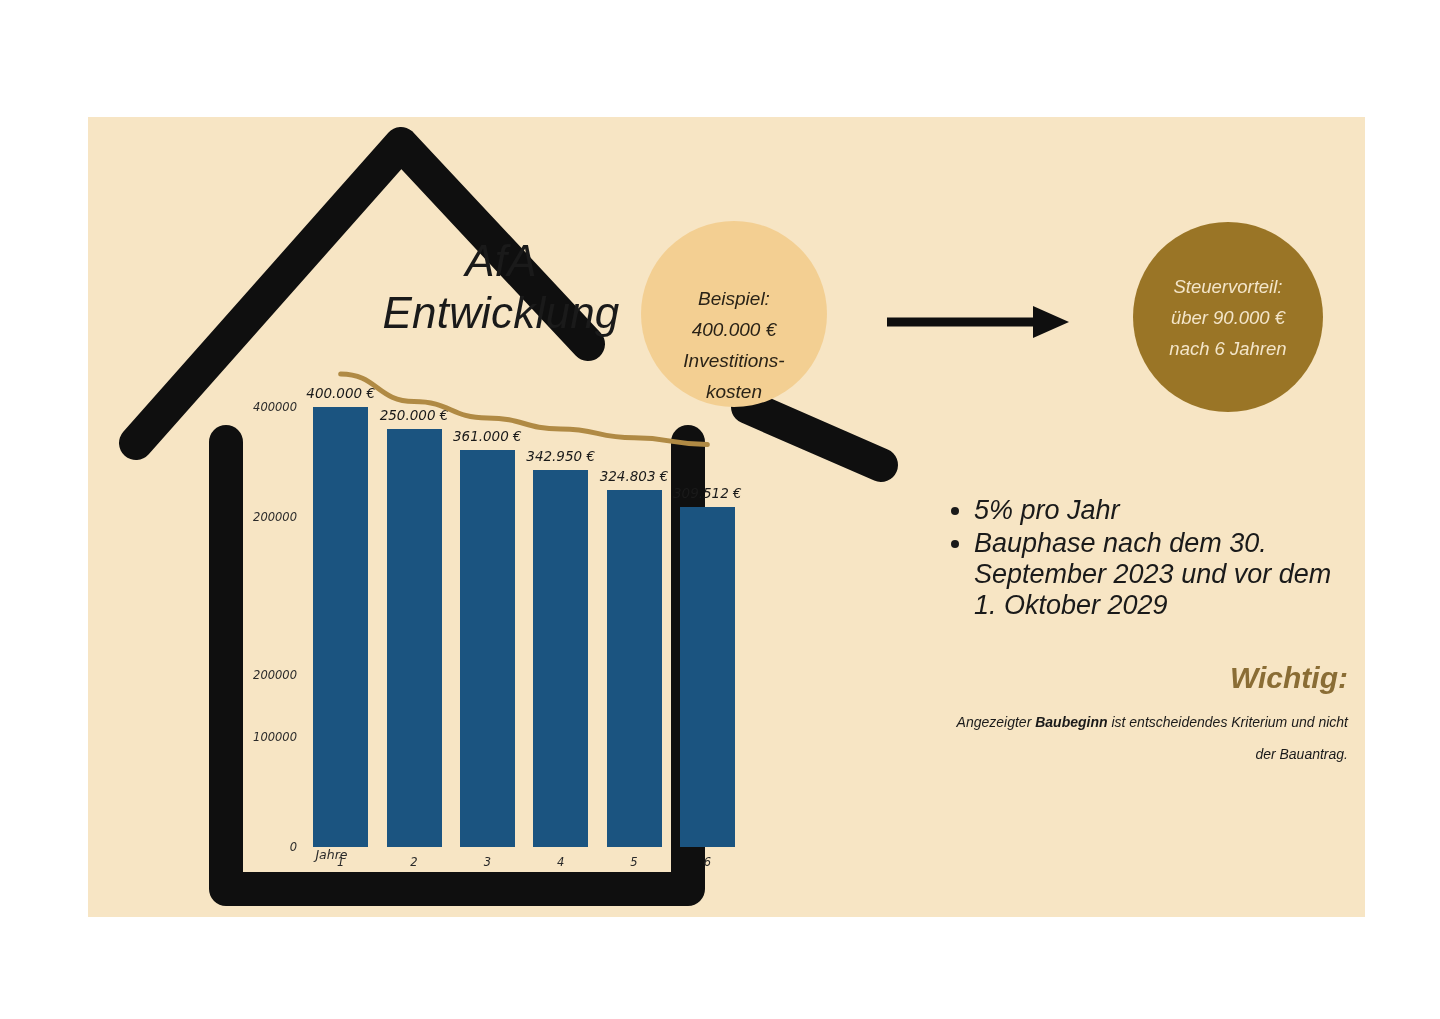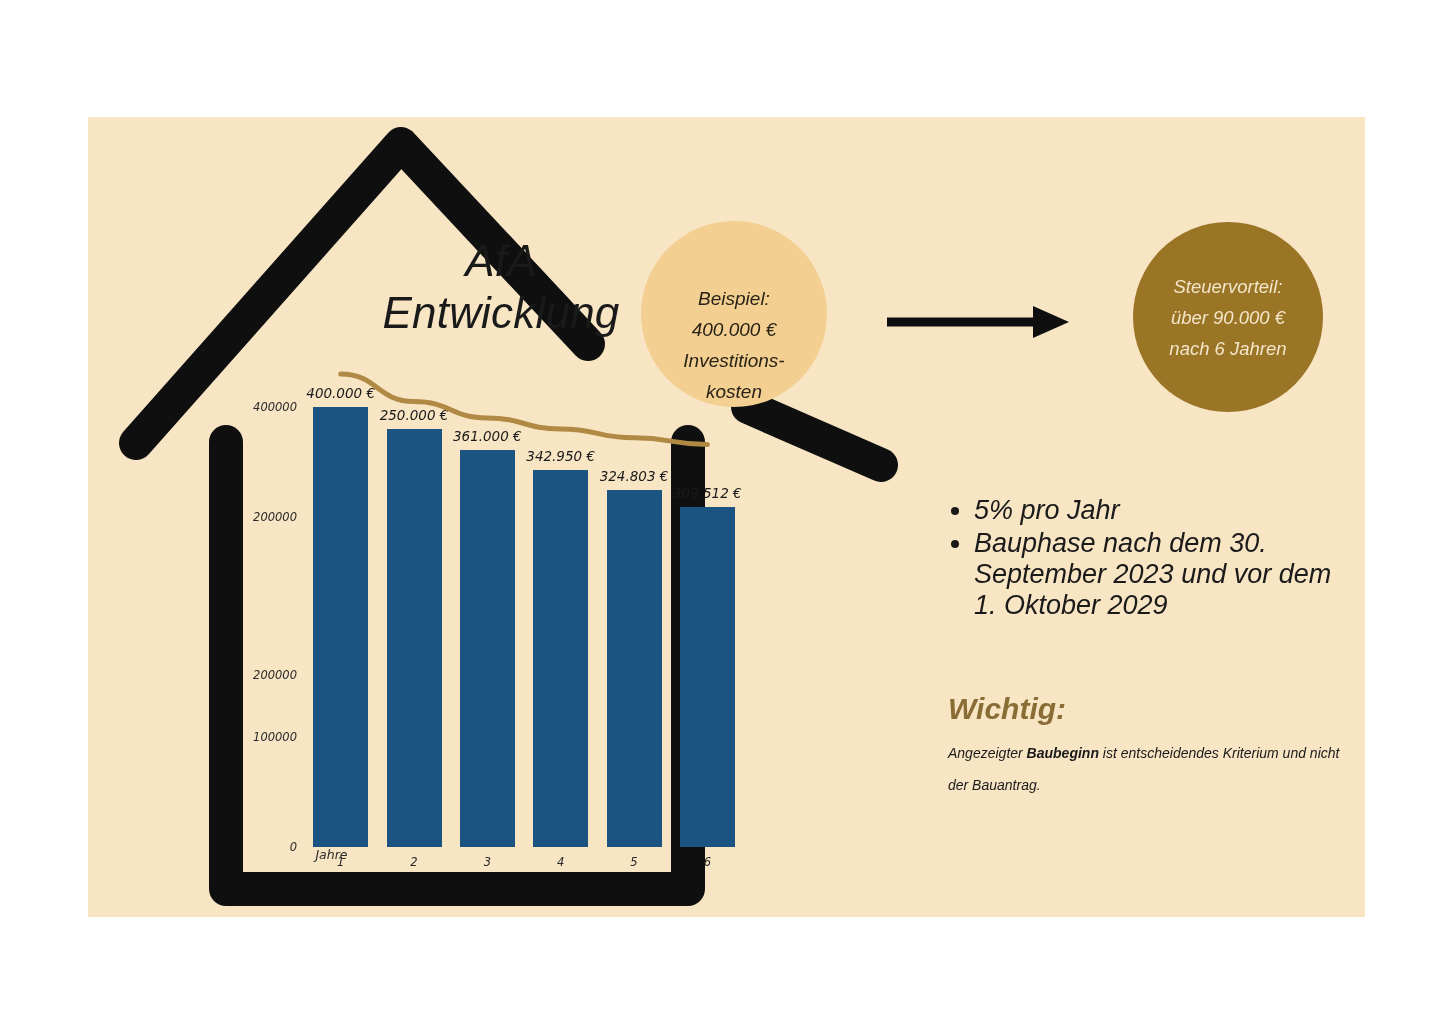--- a/index.html
+++ b/index.html
@@ -178,21 +178,21 @@
     padding: 0 0 0 26px;
     list-style: disc;
     color: #1a1a1a;
   }
   ul.bullets li {
     font-size: 27px;
     line-height: 31px;
     color: #1a1a1a;
     margin-bottom: 2px;
   }
-  #wichtig-block { margin-top: 68px; }
+  #wichtig-block { margin-top: 37px; text-align: right; }
   #wichtig-body {
     font-size: 14px;
     line-height: 32px;
     color: #1a1a1a;
     margin: 0;
   }
   #wichtig-body b { font-weight: bold; }
   
   #arrow {
     position: absolute;

